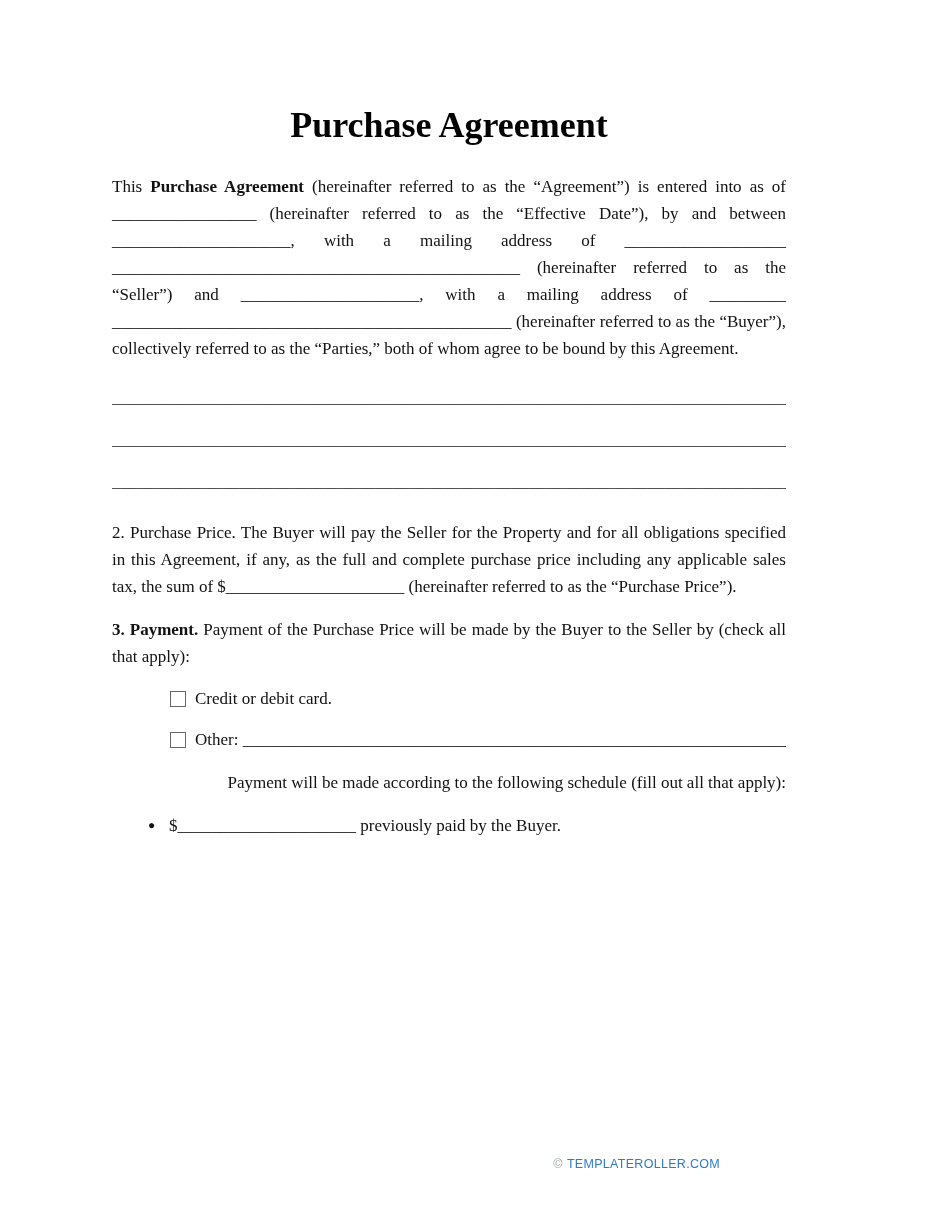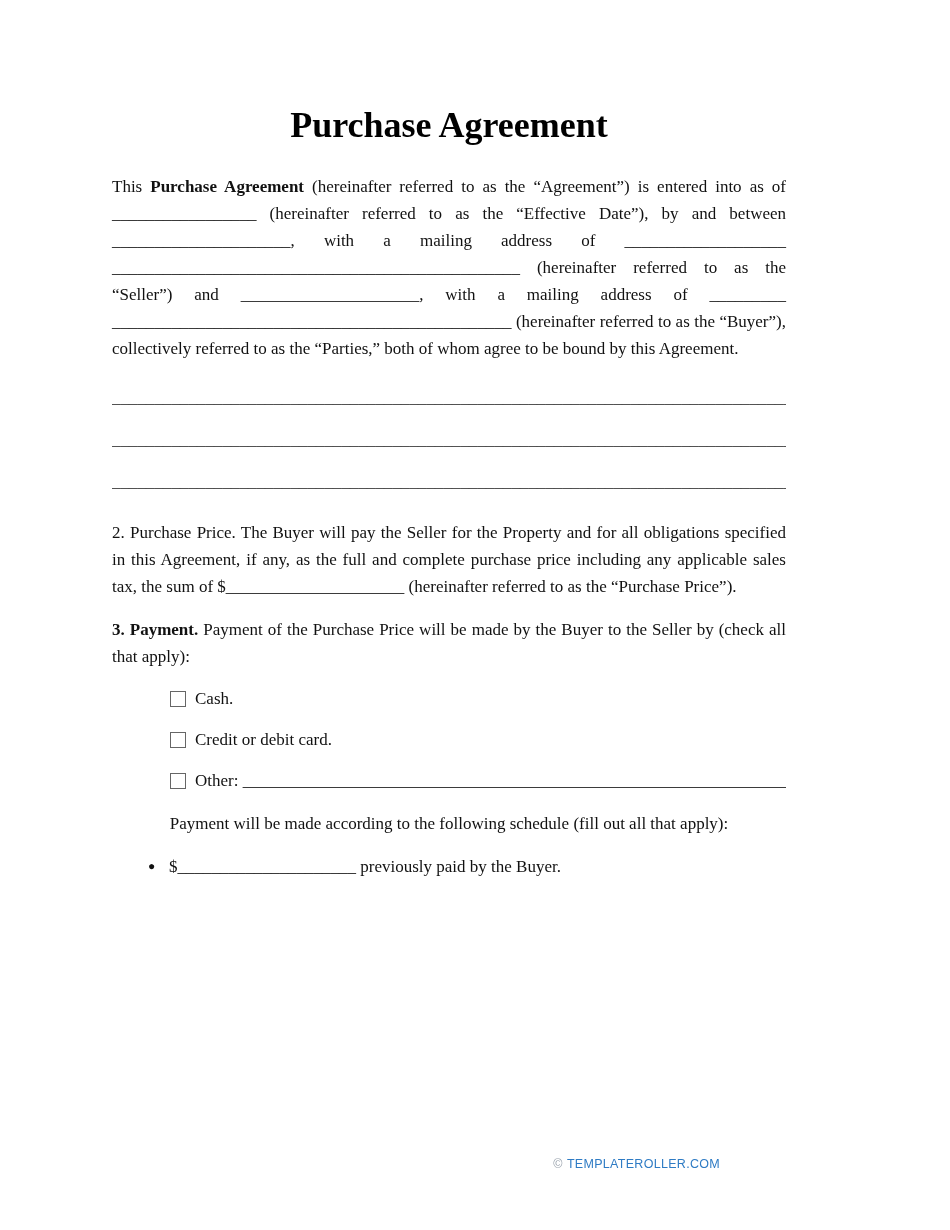--- a/index.html
+++ b/index.html
@@ -21,21 +21,21 @@
     line-height: 44px;
     font-weight: bold;
     text-align: center;
     margin: 0 0 26px 0;
     color: #000000;
   }
   p.para {
     text-align: justify;
     margin: 16px 0 15px 0;
   }
-  p.para.single { text-align: center; }
+  p.para.single { text-align: right; }
   .blank-line {
     line-height: 42px;
     white-space: nowrap;
     overflow: hidden;
     letter-spacing: 0;
     color: #333333;
   }
   .blank-line.first { margin-top: 8px; }
   .blank-line.last { margin-bottom: 14px; }
   .options { margin: 4px 0 15px 58px; }
@@ -103,24 +103,20 @@
 
   <p class="para">2. Purchase Price. The Buyer will pay the Seller for the Property and for all obligations specified in this Agreement, if any, as the full and complete purchase price including any applicable sales tax, the sum of $_____________________ (hereinafter referred to as the “Purchase Price”).</p>
 
   <p class="para">
     <strong>3. Payment.</strong><span> Payment of the Purchase Price will be made by the Buyer to the Seller by (check all that apply):</span>
   </p>
 
   <div class="options">
     <div class="option">
       <span class="checkbox"></span>
-      <span class="option-label">Cash.</span>
-    </div>
-    <div class="option">
-      <span class="checkbox"></span>
       <span class="option-label">Credit or debit card.</span>
     </div>
     <div class="option option-other">
       <span class="checkbox"></span>
       <span class="option-label">Other: ________________________________________________________________________</span>
     </div>
   </div>
 
   <p class="para single">Payment will be made according to the following schedule (fill out all that apply):</p>
 

